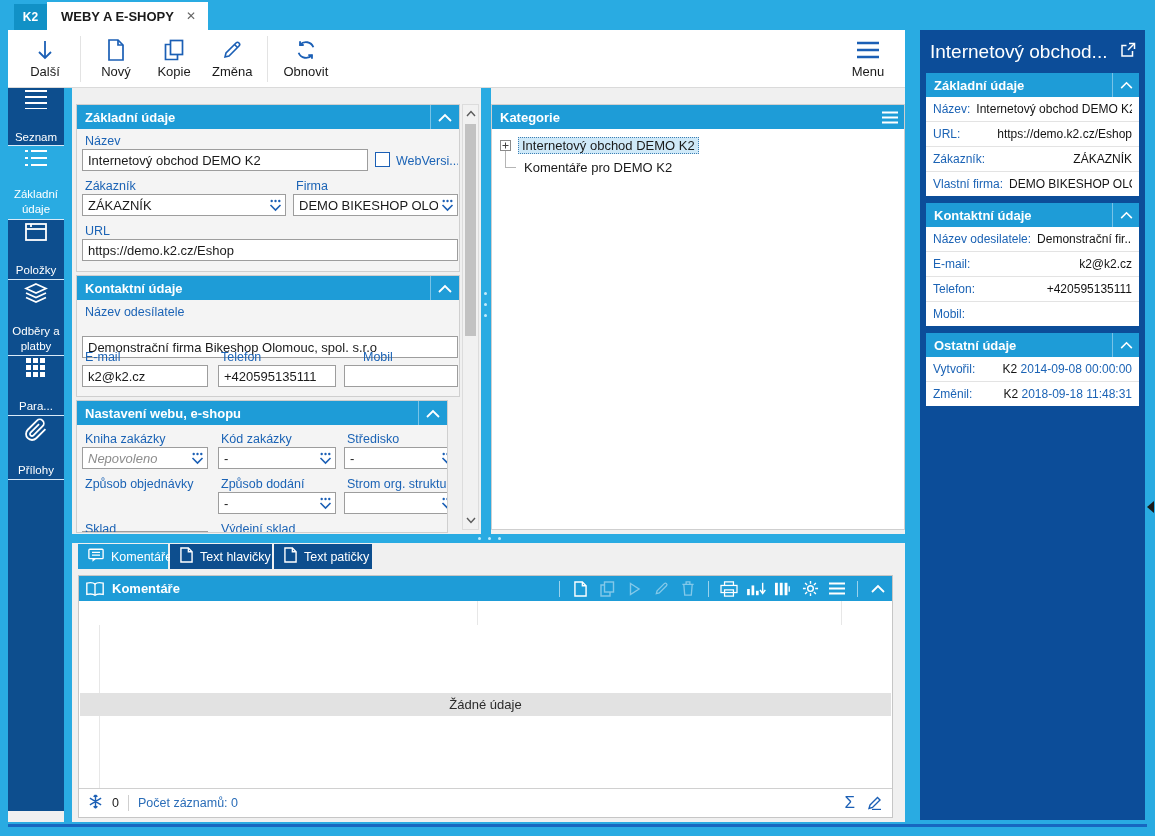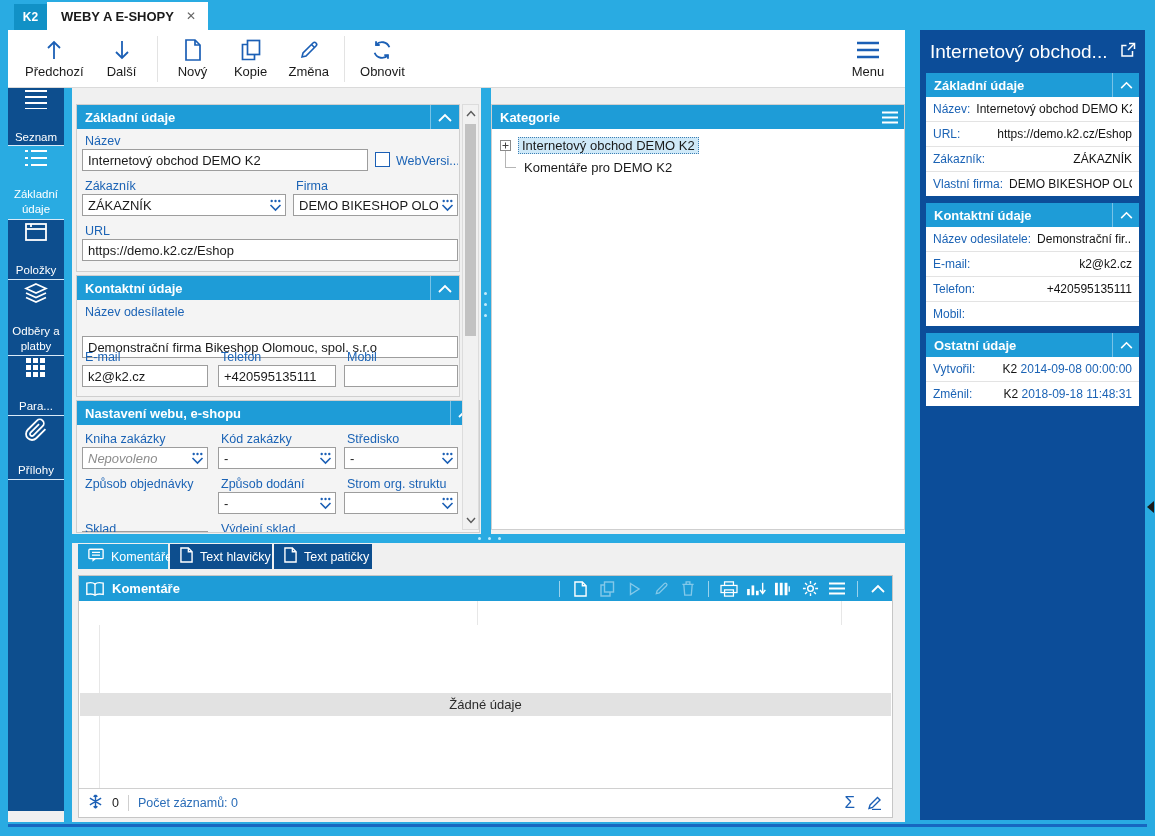--- a/index.html
+++ b/index.html
@@ -104,29 +104,20 @@
     </div>
   <div class="abs activetab">
     <span>WEBY A E-SHOPY</span>
     <span class="closex">✕</span>
   </div>
 
   <div class="abs toolbar">
     <div class="tb-btn">
       <span class="tb-ic">
           <svg width="20" height="22" viewBox="0 0 20 22" fill="none" stroke="#1b5fb5" stroke-width="1.8">
-            <path d="M10 20V3"></path>
-            <path d="M4 9l6-6 6 6"></path>
-          </svg>
-        </span>
-      <span class="tb-lb">Předchozí</span>
-    </div>
-    <div class="tb-btn">
-      <span class="tb-ic">
-          <svg width="20" height="22" viewBox="0 0 20 22" fill="none" stroke="#1b5fb5" stroke-width="1.8">
             <path d="M10 2v17"></path>
             <path d="M4 13l6 6 6-6"></path>
           </svg>
         </span>
       <span class="tb-lb">Další</span>
     </div>
     <div class="tb-sep"></div>
     <div class="tb-btn">
       <span class="tb-ic">
           <svg width="18" height="22" viewBox="0 0 18 22" fill="none" stroke="#1b5fb5" stroke-width="1.7">
@@ -281,27 +272,27 @@
         <span class="chevbox">
             <svg width="14" height="9" viewBox="0 0 14 9" fill="none" stroke="#fff" stroke-width="1.8">
               <path d="M1 8l6-6 6 6"></path>
             </svg>
           </span>
       </div>
       <span class="flabel" style="left:8px;top:29px;">Název odesílatele</span>
       <input class="finput" style="left: 5px; top: 44px; width: 376px; margin-top: 16px;" readonly="" value="Demonstrační firma Bikeshop Olomouc, spol. s.r.o">
       <span class="flabel" style="left:8px;top:74px;">E-mail</span>
       <span class="flabel" style="left:144px;top:74px;">Telefon</span>
-      <span class="flabel" style="left:270px;top:74px;">Mobil</span>
+      <span class="flabel" style="left:286px;top:74px;">Mobil</span>
       <input class="finput" style="left: 5px; top: 89px; width: 126px;" readonly="" value="k2@k2.cz">
       <input class="finput" style="left: 141px; top: 89px; width: 118px;" readonly="" value="+420595135111">
       <input class="finput" style="left: 267px; top: 89px; width: 114px;" readonly="" value="">
     </div>
 
-    <div class="panel" style="left:4px;top:312px;width:404px;height:133px;">
+    <div class="panel" style="left:4px;top:312px;width:372px;height:133px;">
       <div class="phead">
         <span>Nastavení webu, e-shopu</span>
           <span class="sp"></span>
         <span class="chevbox">
             <svg width="14" height="9" viewBox="0 0 14 9" fill="none" stroke="#fff" stroke-width="1.8">
               <path d="M1 8l6-6 6 6"></path>
             </svg>
           </span>
       </div>
       <span class="flabel" style="left:8px;top:31px;">Kniha zakázky</span>

